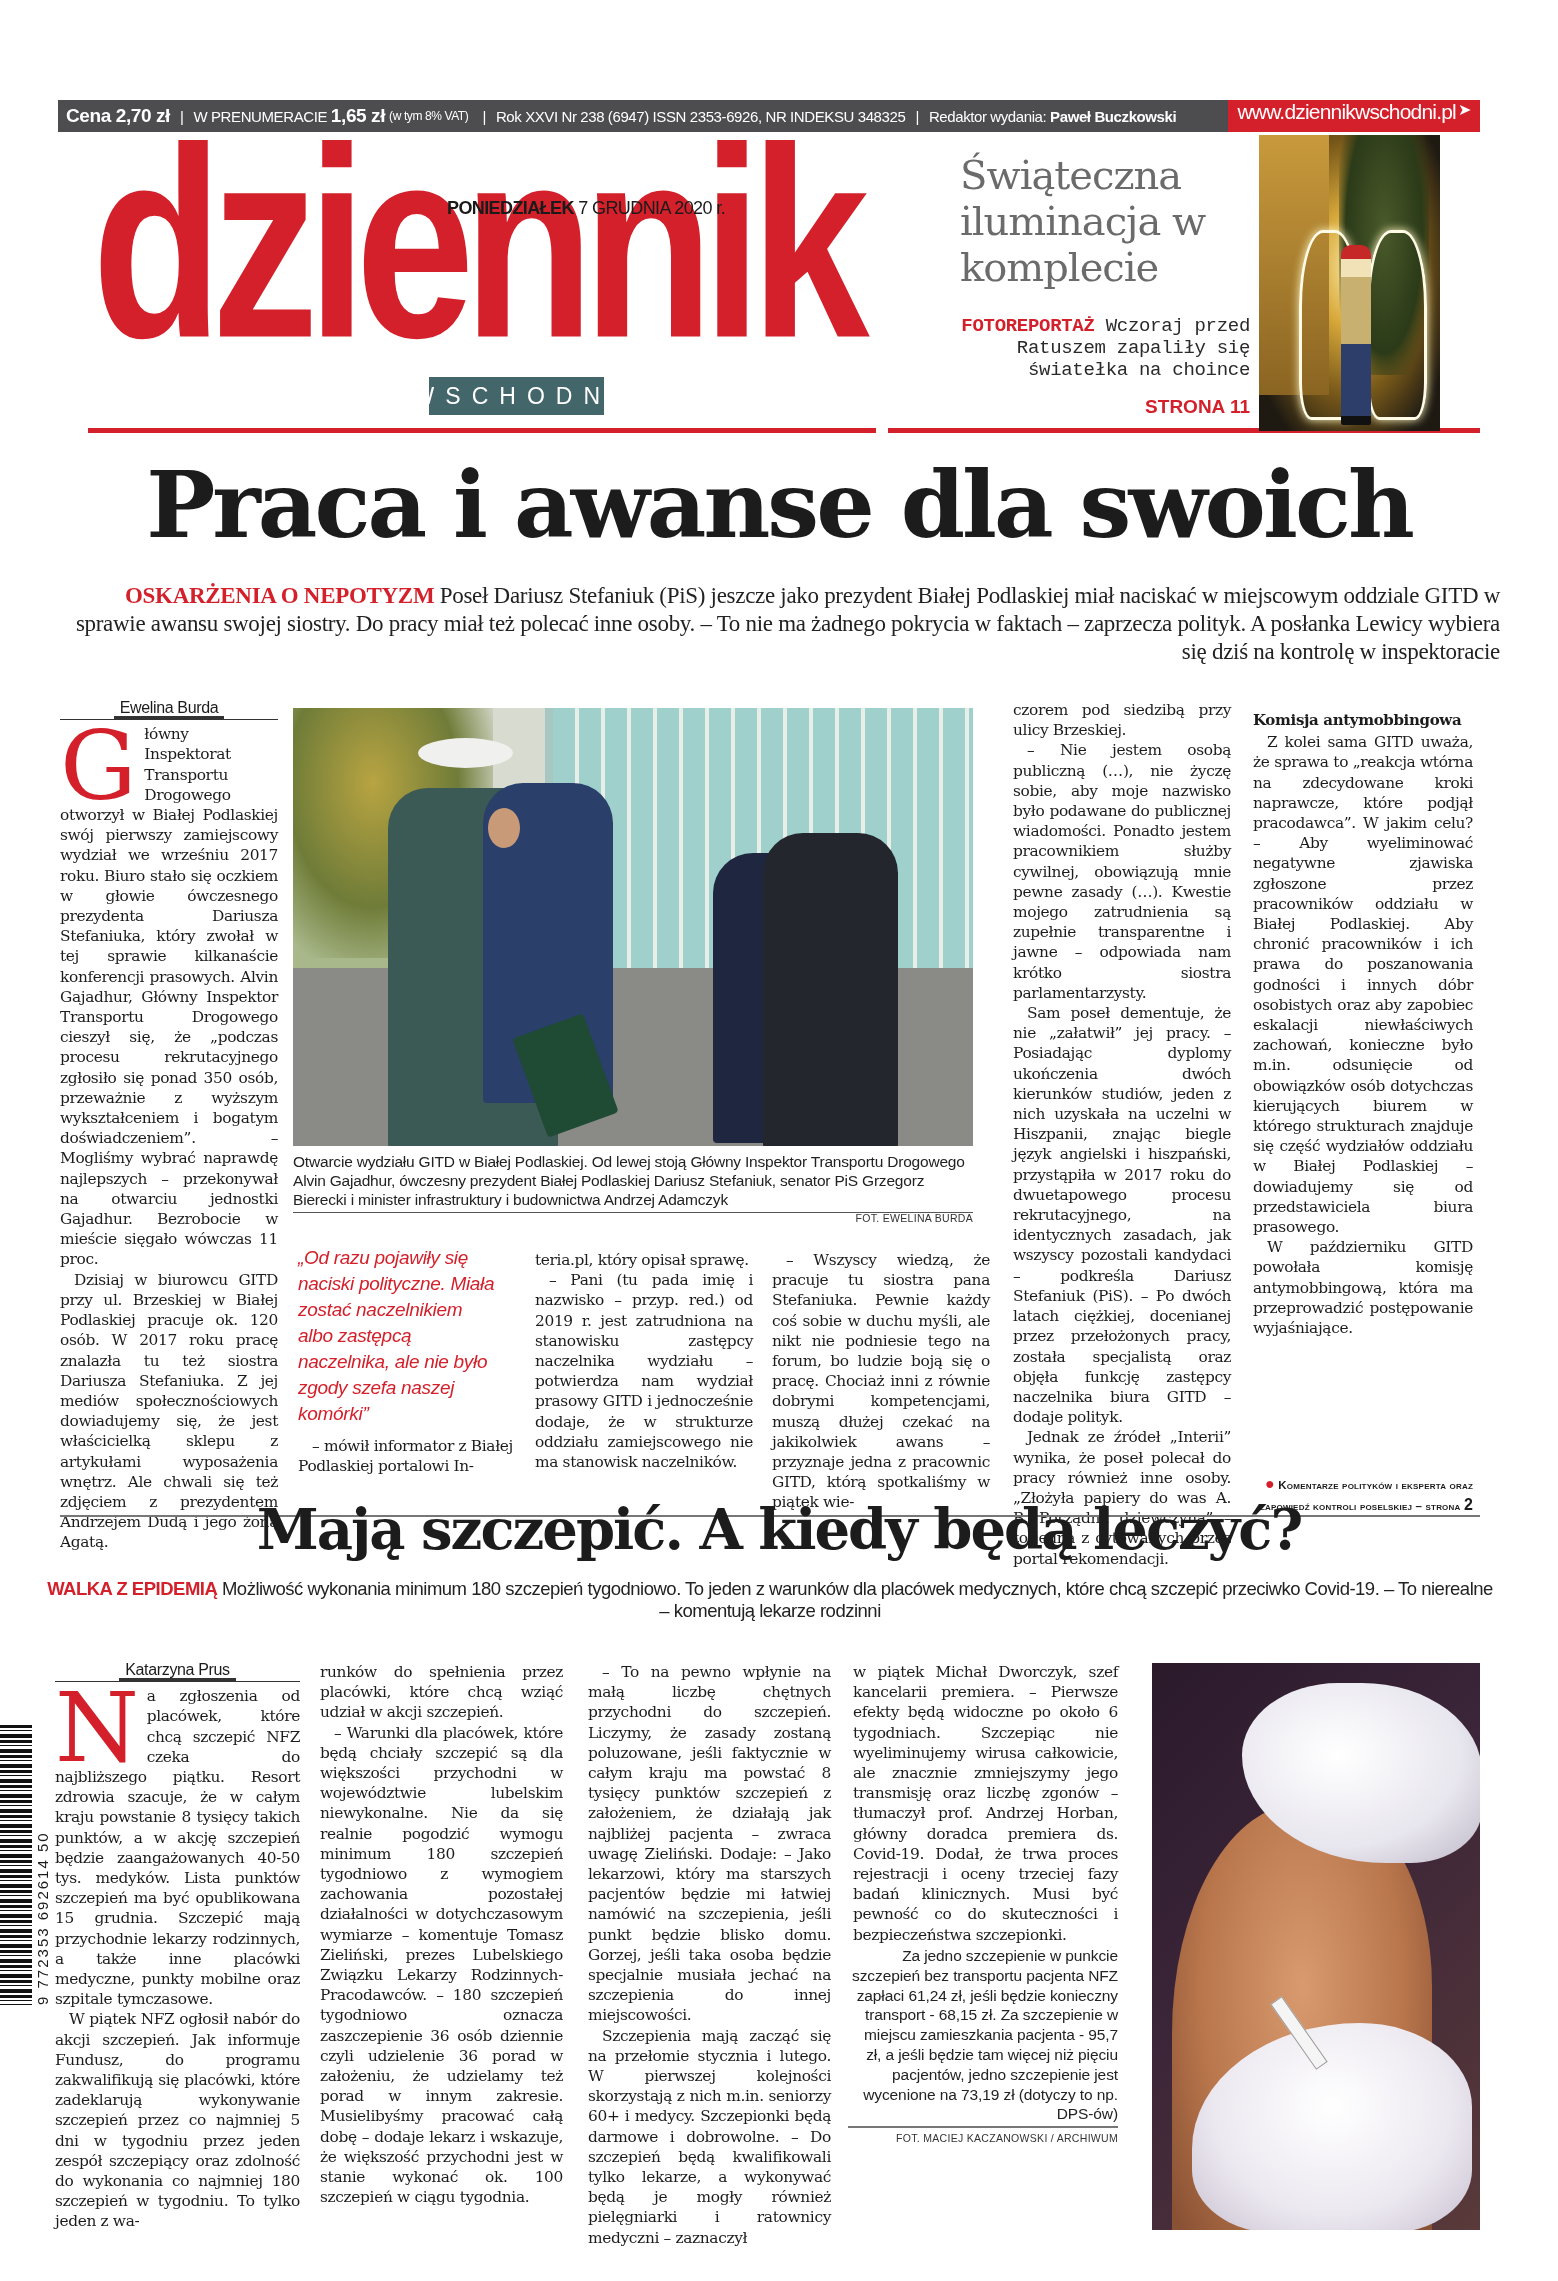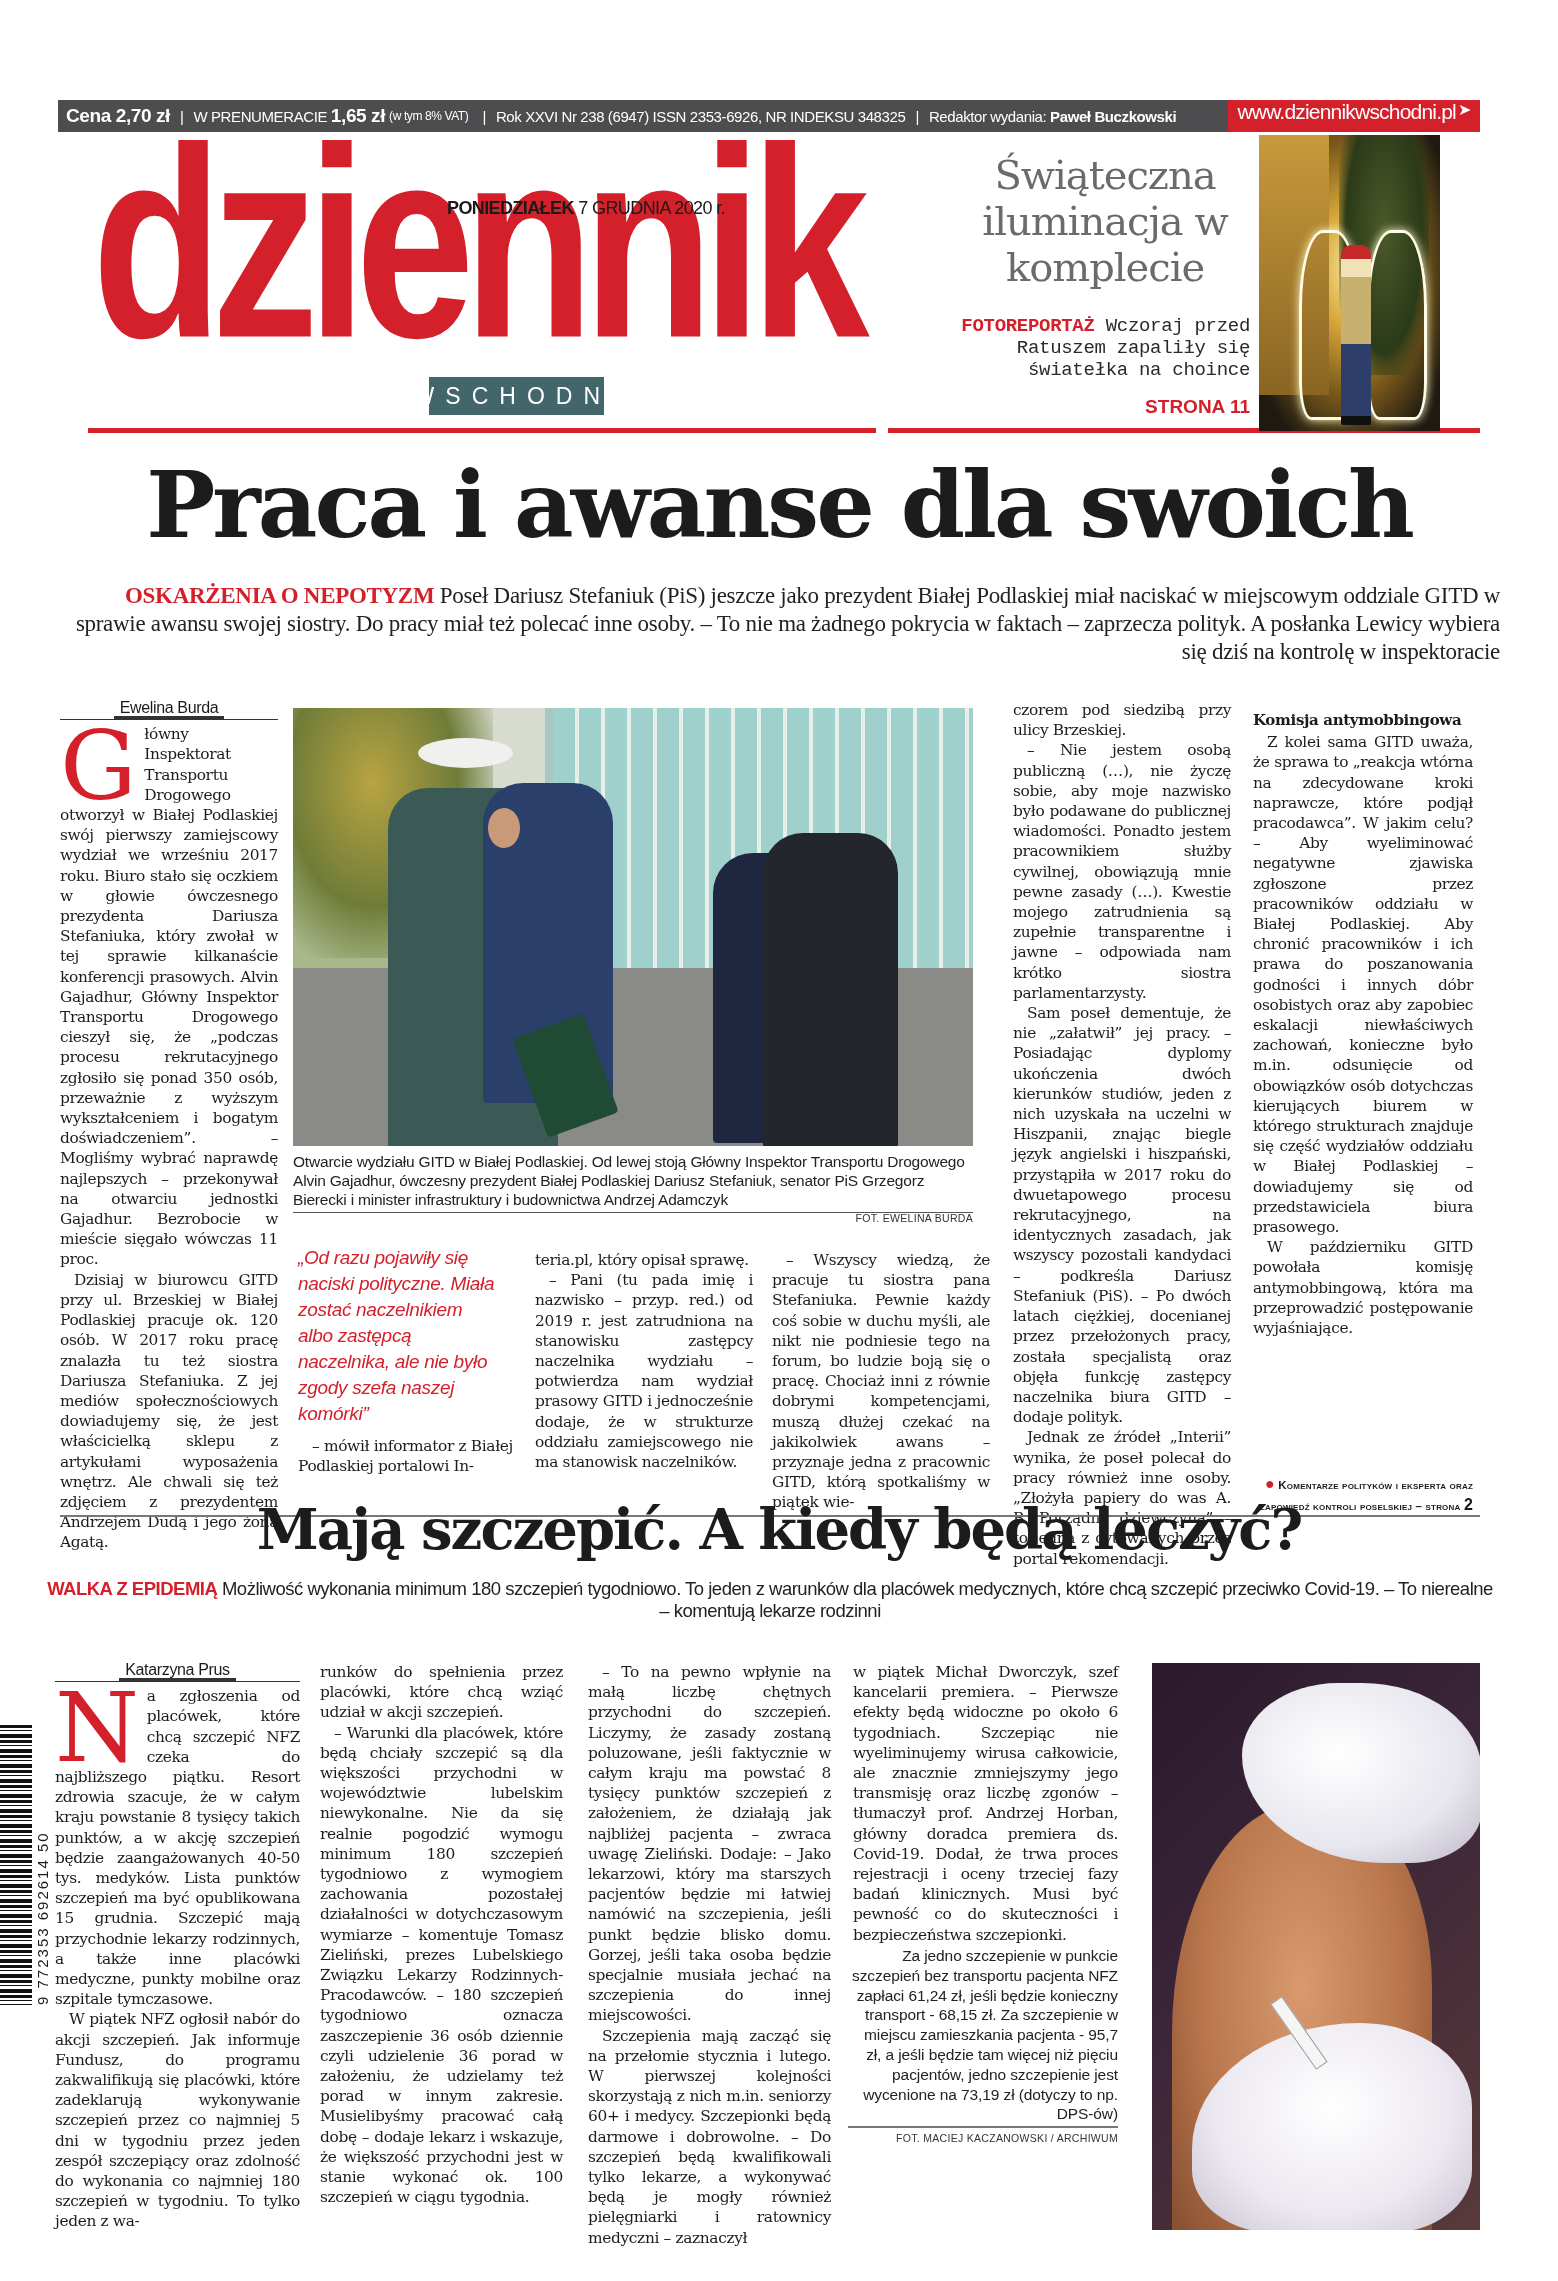--- a/index.html
+++ b/index.html
@@ -27,21 +27,21 @@
   .mast .subbox { position: absolute; left: 337px; top: 227px; width: 175px; height: 38px; background: #43666b;
     color: #fff; font-family: "Liberation Sans", sans-serif; font-weight: normal; font-size: 23px;
     letter-spacing: 11px; display: flex; align-items: center; justify-content: center; padding-left: 8px; }
   .mast .date { position: absolute; left: 355px; top: 48px; font-family: "Liberation Sans", sans-serif;
     font-size: 18px; letter-spacing: -0.6px; white-space: nowrap; }
   .mast .date b { font-weight: bold; }
   .redrule { left: 88px; top: 428px; width: 788px; height: 5px; background: #d4202b; }
   .redrule2 { left: 888px; top: 428px; width: 592px; height: 5px; background: #d4202b; }
 
   
-  .teaser-title { left: 960px; top: 152px; width: 290px; text-align: center; font-family: "DejaVu Serif", serif;
+  .teaser-title { left: 960px; top: 152px; width: 290px; text-align: left; font-family: "DejaVu Serif", serif;
     font-size: 40px; line-height: 46px; color: #6b6b6b; letter-spacing: -1px; }
   .teaser-lead { left: 960px; top: 315px; width: 290px; text-align: right; font-family: Liberation Mono, monospace;
     font-size: 19px; line-height: 22px; color: #2a2a2a; letter-spacing: -0.3px; }
   .teaser-lead .kicker { color: #d4202b; font-weight: bold; }
   .teaser-page { left: 960px; top: 396px; width: 290px; text-align: right; font-family: "Liberation Sans", sans-serif;
     font-weight: bold; font-size: 19px; color: #d4202b; }
   .teaser-photo { left: 1259px; top: 135px; width: 181px; height: 296px; overflow: hidden;
     background: radial-gradient(ellipse at 50% 45%, #f7e39a 0%, #d8a83a 25%, #7a5a1a 55%, #1e1a12 85%); }
   .teaser-photo .bldg { position: absolute; left: 0; top: 0; width: 70px; height: 260px; background: linear-gradient(#c99a3c, #8a6422); }
   .teaser-photo .tree { position: absolute; left: 80px; top: 0; width: 90px; height: 240px;

